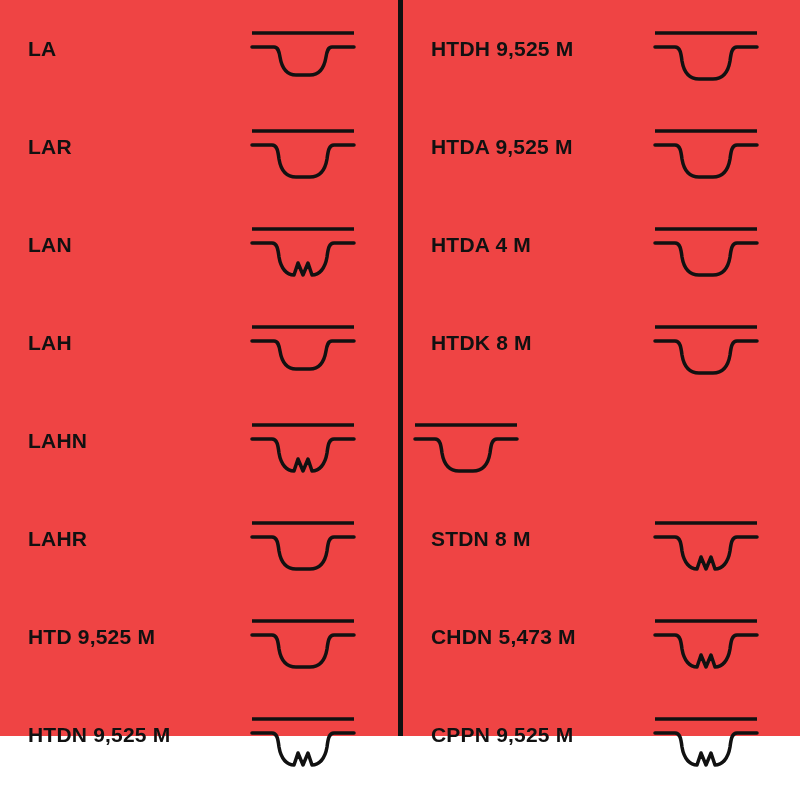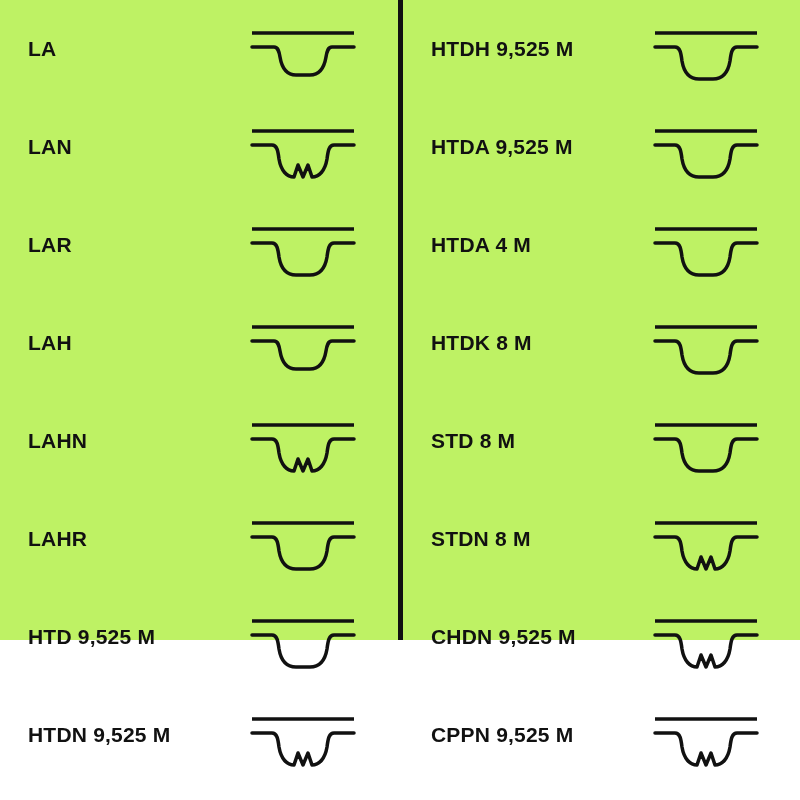--- a/index.html
+++ b/index.html
@@ -9,22 +9,22 @@
   }
   body {
     width: 800px;
     height: 800px;
     font-family: "Liberation Sans", sans-serif;
     overflow: hidden;
   }
   #sheet {
     position: relative;
     width: 800px;
-    height: 640px;
-    background: #bef264;
+    height: 736px;
+    background: #ef4444;
   }
   .divider {
     position: absolute;
     top: 0;
     bottom: 0;
     left: 398px;
     width: 5px;
     background: #111111;
   }
   .column {
@@ -75,40 +75,40 @@
       <div class="label">LA</div>
       <div class="profile">
         <svg width="110" height="72" viewBox="0 0 110 72">
           <path d="M4 20 H106" stroke="#111111" stroke-width="3.5" fill="none"></path>
           <path d="M4 34 H26 C30 34 31 38 32 44 C34 56 39 62 48 62 H62 C71 62 76 56 78 44 C79 38 80 34 84 34 H106" stroke="#111111" stroke-width="3.5" fill="none" stroke-linejoin="round" stroke-linecap="round"></path>
         </svg>
       </div>
     </div>
 
     <div class="row">
+      <div class="label">LAR</div>
+      <div class="profile">
+        <svg width="110" height="72" viewBox="0 0 110 72">
+          <path d="M4 20 H106" stroke="#111111" stroke-width="3.5" fill="none"></path>
+          <path d="M4 34 H24 C29 34 30 40 31 48 C33 60 39 66 48 66 H62 C71 66 77 60 79 48 C80 40 81 34 86 34 H106" stroke="#111111" stroke-width="3.5" fill="none" stroke-linejoin="round" stroke-linecap="round"></path>
+        </svg>
+      </div>
+    </div>
+
+    <div class="row">
       <div class="label">LAN</div>
       <div class="profile">
         <svg width="110" height="72" viewBox="0 0 110 72">
           <path d="M4 20 H106" stroke="#111111" stroke-width="3.5" fill="none"></path>
           <path d="M4 34 H24 C29 34 30 40 31 48 C33 60 39 66 46 66 L50 54 L55 66 L60 54 L64 66 C71 66 77 60 79 48 C80 40 81 34 86 34 H106" stroke="#111111" stroke-width="3.5" fill="none" stroke-linejoin="round" stroke-linecap="round"></path>
         </svg>
       </div>
     </div>
 
     <div class="row">
-      <div class="label">LAR</div>
-      <div class="profile">
-        <svg width="110" height="72" viewBox="0 0 110 72">
-          <path d="M4 20 H106" stroke="#111111" stroke-width="3.5" fill="none"></path>
-          <path d="M4 34 H24 C29 34 30 40 31 48 C33 60 39 66 48 66 H62 C71 66 77 60 79 48 C80 40 81 34 86 34 H106" stroke="#111111" stroke-width="3.5" fill="none" stroke-linejoin="round" stroke-linecap="round"></path>
-        </svg>
-      </div>
-    </div>
-
-    <div class="row">
       <div class="label">LAH</div>
       <div class="profile">
         <svg width="110" height="72" viewBox="0 0 110 72">
           <path d="M4 20 H106" stroke="#111111" stroke-width="3.5" fill="none"></path>
           <path d="M4 34 H26 C30 34 31 38 32 44 C34 56 39 62 48 62 H62 C71 62 76 56 78 44 C79 38 80 34 84 34 H106" stroke="#111111" stroke-width="3.5" fill="none" stroke-linejoin="round" stroke-linecap="round"></path>
         </svg>
       </div>
     </div>
 
     <div class="row">
@@ -189,41 +189,40 @@
       <div class="label">HTDK 8 M</div>
       <div class="profile">
         <svg width="110" height="72" viewBox="0 0 110 72">
           <path d="M4 20 H106" stroke="#111111" stroke-width="3.5" fill="none"></path>
           <path d="M4 34 H24 C29 34 30 40 31 48 C33 60 39 66 48 66 H62 C71 66 77 60 79 48 C80 40 81 34 86 34 H106" stroke="#111111" stroke-width="3.5" fill="none" stroke-linejoin="round" stroke-linecap="round"></path>
         </svg>
       </div>
     </div>
 
     <div class="row">
-      <div class="label">STD 8 M</div>
       <div class="profile">
         <svg width="110" height="72" viewBox="0 0 110 72">
           <path d="M4 20 H106" stroke="#111111" stroke-width="3.5" fill="none"></path>
           <path d="M4 34 H24 C29 34 30 40 31 48 C33 60 39 66 48 66 H62 C71 66 77 60 79 48 C80 40 81 34 86 34 H106" stroke="#111111" stroke-width="3.5" fill="none" stroke-linejoin="round" stroke-linecap="round"></path>
         </svg>
       </div>
     </div>
 
     <div class="row">
       <div class="label">STDN 8 M</div>
       <div class="profile">
         <svg width="110" height="72" viewBox="0 0 110 72">
           <path d="M4 20 H106" stroke="#111111" stroke-width="3.5" fill="none"></path>
           <path d="M4 34 H24 C29 34 30 40 31 48 C33 60 39 66 46 66 L50 54 L55 66 L60 54 L64 66 C71 66 77 60 79 48 C80 40 81 34 86 34 H106" stroke="#111111" stroke-width="3.5" fill="none" stroke-linejoin="round" stroke-linecap="round"></path>
         </svg>
       </div>
     </div>
 
     <div class="row">
-      <div class="label">CHDN 9,525 M</div>
+      <div class="label">CHDN 5,473 M</div>
       <div class="profile">
         <svg width="110" height="72" viewBox="0 0 110 72">
           <path d="M4 20 H106" stroke="#111111" stroke-width="3.5" fill="none"></path>
           <path d="M4 34 H24 C29 34 30 40 31 48 C33 60 39 66 46 66 L50 54 L55 66 L60 54 L64 66 C71 66 77 60 79 48 C80 40 81 34 86 34 H106" stroke="#111111" stroke-width="3.5" fill="none" stroke-linejoin="round" stroke-linecap="round"></path>
         </svg>
       </div>
     </div>
 
     <div class="row">
       <div class="label">CPPN 9,525 M</div>

